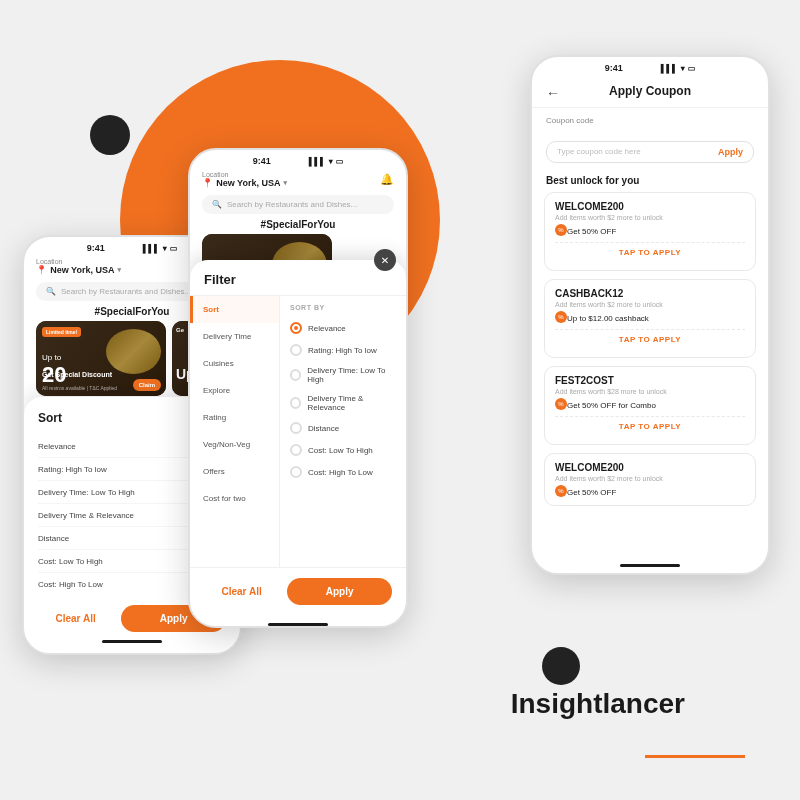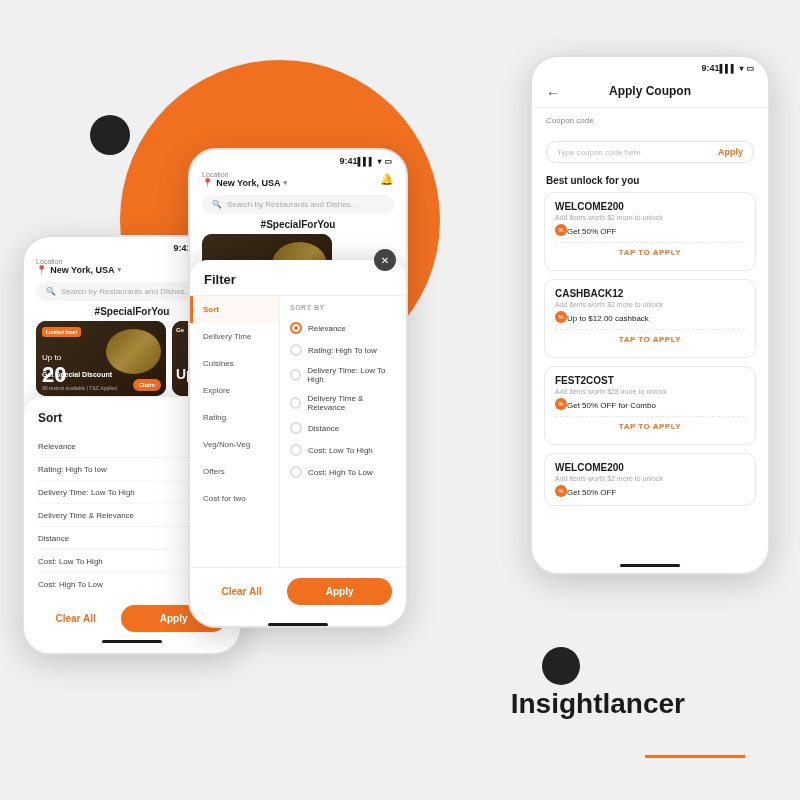--- a/index.html
+++ b/index.html
@@ -93,26 +93,27 @@
     .phone-right {
       width: 240px;
       height: 520px;
       right: 30px;
       top: 55px;
     }
 
     
     .status-bar {
       display: flex;
-      justify-content: flex-end;
+      justify-content: center;
       align-items: center;
       padding: 6px 14px 2px;
       font-size: 9px;
       font-weight: 600;
       color: #1a1a1a;
+      gap: 38px;
     }
     .status-icons {
       display: flex;
       gap: 3px;
       align-items: center;
       font-size: 8px;
     }
 
     
     .phone-content {
@@ -434,21 +435,20 @@
     .coupon-input-section {
       padding: 8px 14px;
     }
     .coupon-label {
       font-size: 8px;
       color: #888;
       margin-bottom: 16px;
     }
     .coupon-input-row {
       display: flex;
-      align-items: center;
       border: 1.5px solid #e0e0e0;
       border-radius: 10px;
       padding: 5px 10px;
       gap: 6px;
     }
     .coupon-input-placeholder {
       flex: 1;
       font-size: 8px;
       color: #bbb;
     }

